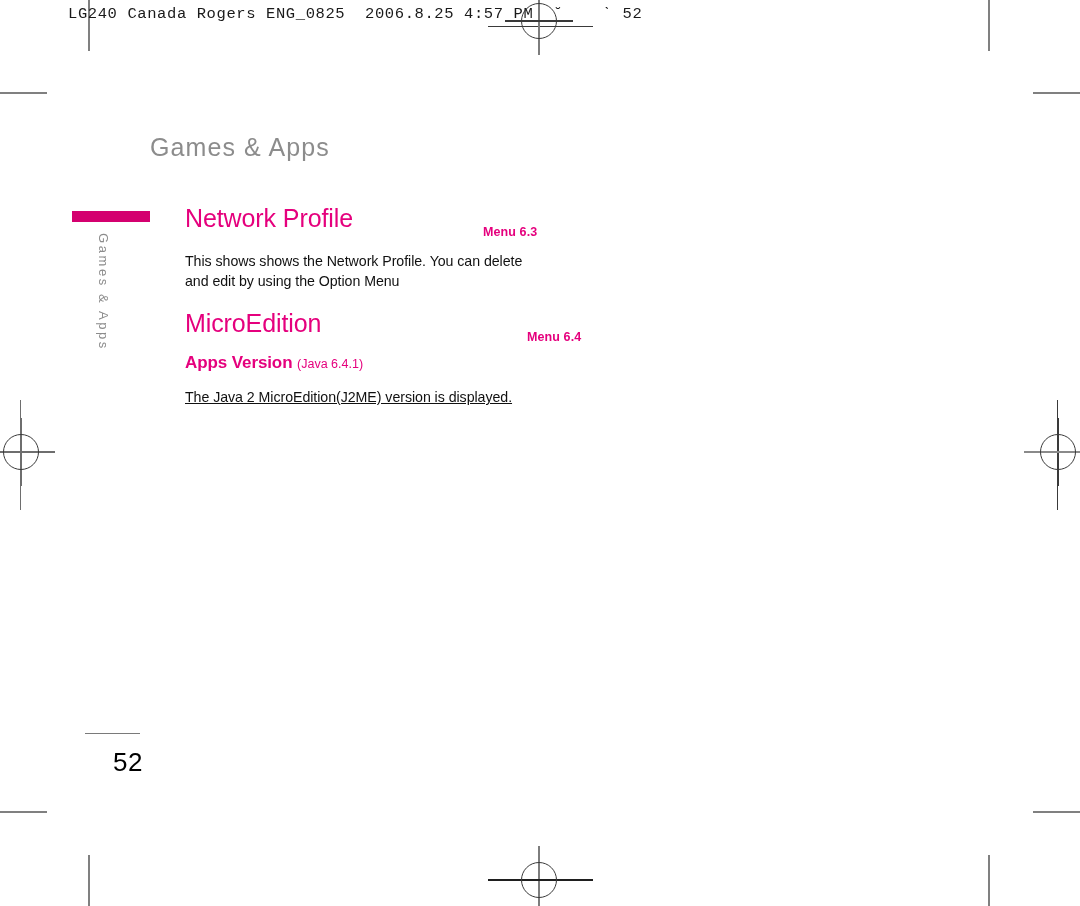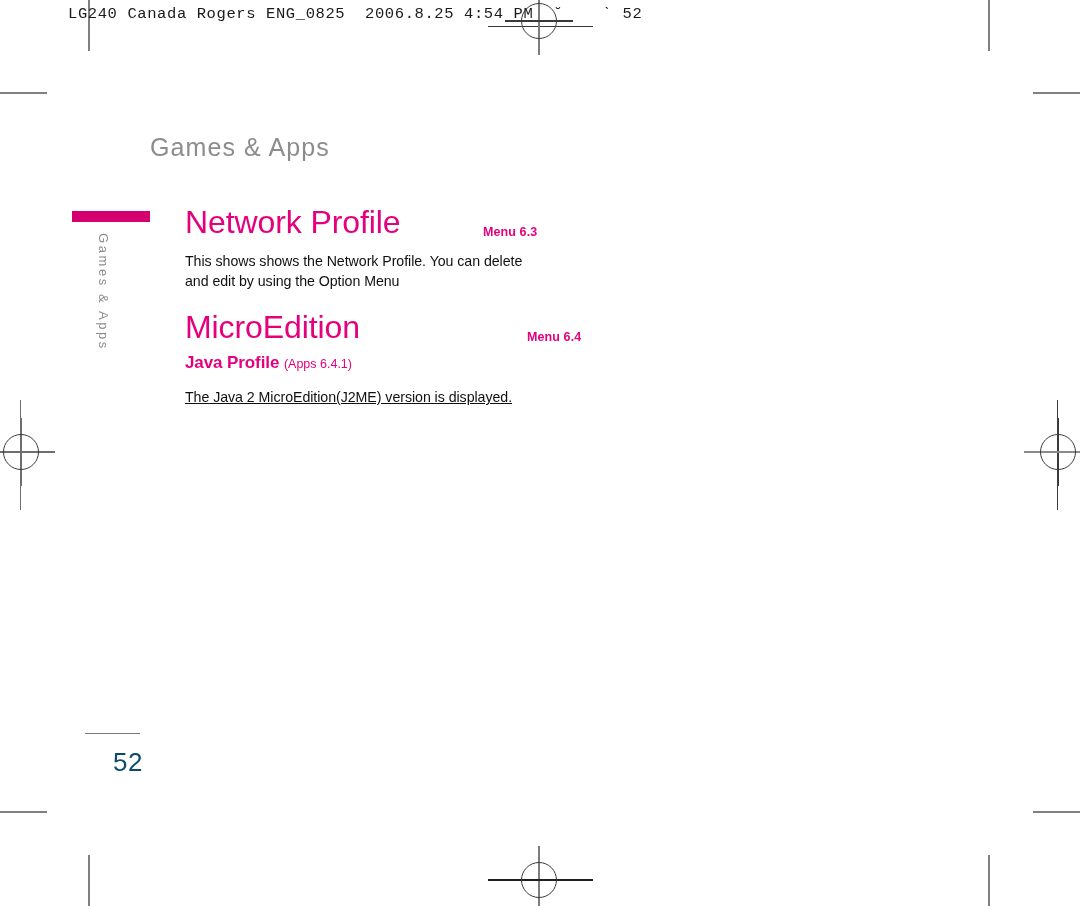--- a/index.html
+++ b/index.html
@@ -125,21 +125,21 @@
     position: absolute;
     left: 185px;
     top: 205px;
     width: 360px;
   }
 
   .sec { position: relative; }
 
   .sec-title {
     color: #e5007d;
-    font-size: 32px;
+    font-size: 25px;
     font-weight: 400;
     letter-spacing: -0.1px;
     line-height: 1.1;
     margin: 0;
     display: inline-block;
   }
   .menu-ref {
     position: absolute;
     right: -85px;
     font-size: 12.5px;
@@ -191,28 +191,28 @@
     top: 733px;
     width: 55px;
     height: 1.4px;
     background: #7a7a7a;
   }
   .page-num {
     position: absolute;
     left: 113px;
     top: 747px;
     font-size: 26px;
-    color: #0c4a6e;
+    color: #000000;
     letter-spacing: 0.5px;
   }
 </style>
 </head>
 <body>
 
-<div class="prepress-header">LG240 Canada Rogers ENG_0825  2006.8.25 4:54 PM  ˘    ˋ 52</div>
+<div class="prepress-header">LG240 Canada Rogers ENG_0825  2006.8.25 4:57 PM  ˘    ˋ 52</div>
 
 <div class="crop v" style="left:88px;  top:0;    height:51px;"></div>
 <div class="crop h" style="left:0;    top:92px; width:47px;"></div>
 <div class="crop v" style="left:988px; top:0;    height:51px;"></div>
 <div class="crop h" style="left:1033px; top:92px; width:47px;"></div>
 <div class="crop h" style="left:0;   top:811px; width:47px;"></div>
 <div class="crop v" style="left:88px; top:855px; height:51px;"></div>
 <div class="crop h" style="left:1033px; top:811px; width:47px;"></div>
 <div class="crop v" style="left:988px; top:855px; height:51px;"></div>
 
@@ -258,21 +258,21 @@
   <div class="sec blk-network">
     <h2 class="sec-title">Network Profile</h2>
     <span class="menu-ref">Menu 6.3</span>
     <p class="sec-body">This shows shows the Network Profile. You can delete and edit by using the Option Menu</p>
   </div>
 
   <div class="sec blk-info">
     <h2 class="sec-title">MicroEdition</h2>
     <span class="menu-ref">Menu 6.4</span>
     <div class="subhead">
-      <span class="sub-title">Java Profile </span><span class="sub-ref">(Apps 6.4.1)</span>
+      <span class="sub-title">Apps Version </span><span class="sub-ref">(Java 6.4.1)</span>
     </div>
     <p class="sec-body">The Java 2 MicroEdition(J2ME) version is displayed.</p>
   </div>
 
 </div>
 
 <div class="footer-rule"></div>
 <div class="page-num">52</div>
 
 </body></html>

